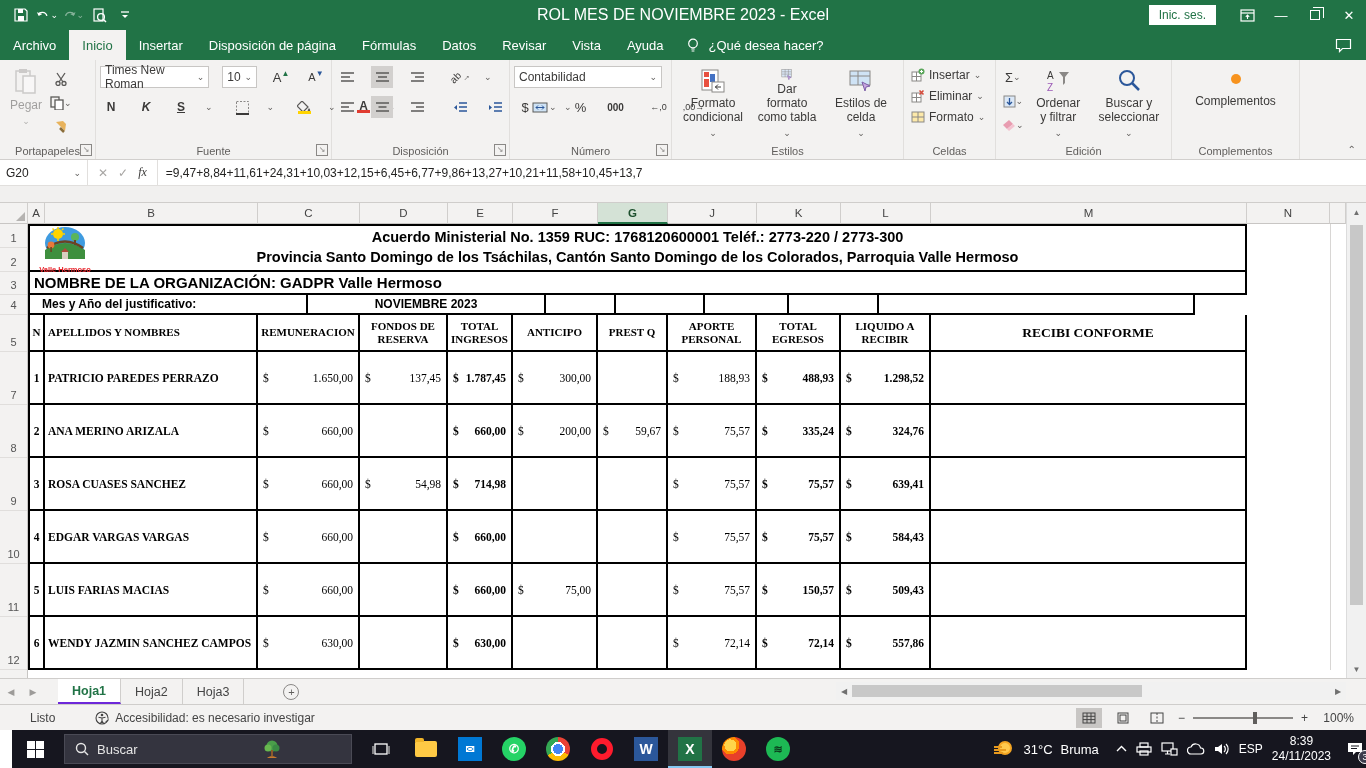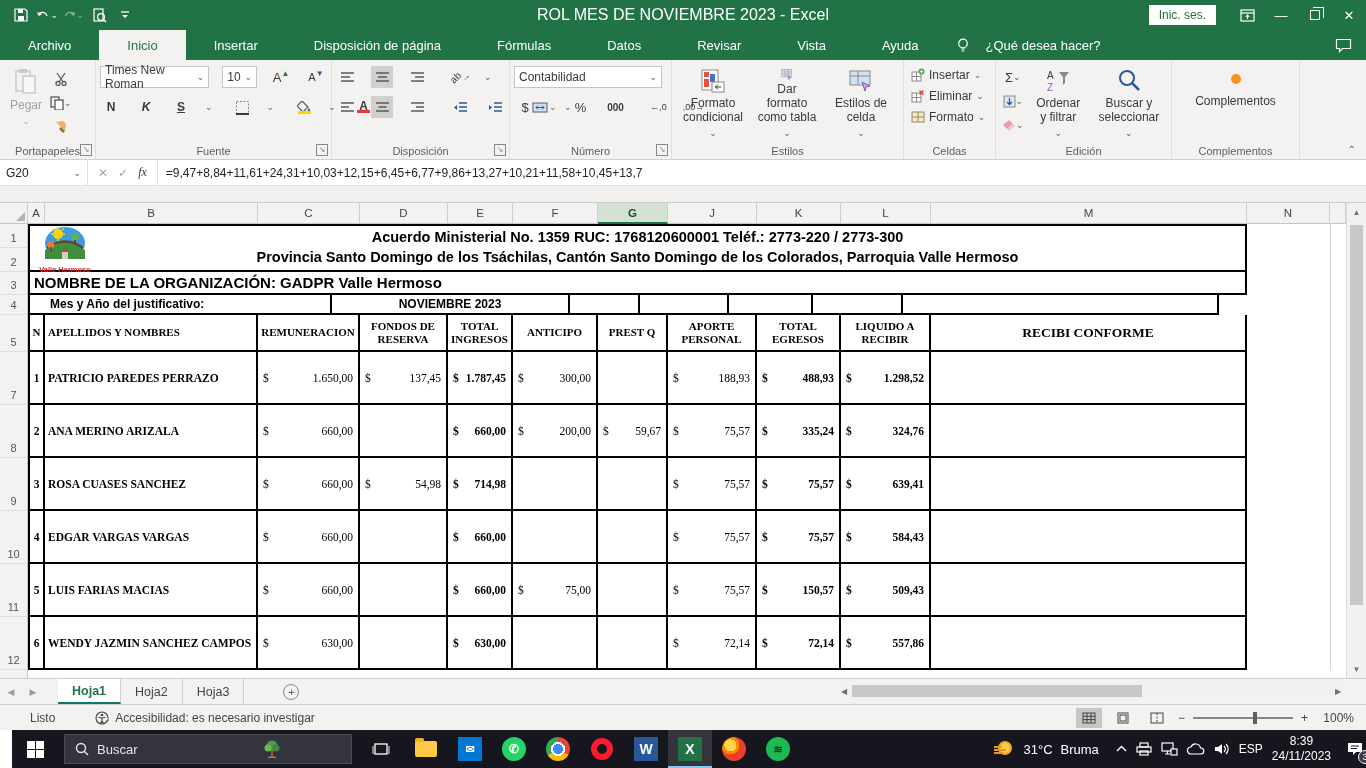--- a/index.html
+++ b/index.html
@@ -14,23 +14,23 @@
   .dim{opacity:.45}
   #wintitle{position:absolute;left:0;right:0;text-align:center;font-size:16px;pointer-events:none}
   .winctl{margin-left:auto;display:flex;align-items:center;height:100%}
   .signin{background:#fff;color:#217346;font-size:12px;padding:3px 10px;margin-right:14px;cursor:pointer}
   .wbtn{width:34px;height:30px;display:flex;align-items:center;justify-content:center;font-size:13px;color:#fff}
   .restore-sq{position:relative;width:10px;height:10px;border:1px solid #fff}
   .restore-sq:before{content:"";position:absolute;left:2px;top:-4px;width:10px;height:10px;border:1px solid #fff;border-left:none;border-bottom:none}
 
   
   #menubar{position:absolute;top:30px;left:0;width:1366px;height:30px;background:#217346;display:flex;align-items:stretch;color:#fff;font-size:13px}
-  .mtab{display:flex;align-items:center;padding:0 28px;cursor:pointer;white-space:nowrap}
+  .mtab{display:flex;align-items:center;padding:0 13px;cursor:pointer;white-space:nowrap}
   .mtab.active{background:#f3f2f1;color:#217346}
-  .tellme{display:flex;align-items:center;gap:17px;padding:0 10px}
+  .tellme{display:flex;align-items:center;gap:10px;padding:0 10px}
   .mb-right{margin-left:auto;display:flex;align-items:center;padding-right:14px}
 
   
   #ribbon{position:absolute;top:60px;left:0;width:1366px;height:100px;background:#f3f2f1;border-bottom:1px solid #d1cfcd;display:flex;font-size:12px;color:#3b3a39}
   .rgroup{position:relative;height:100%;border-right:1px solid #e1dfdd;padding:4px 4px 18px 4px}
   .glabel{position:absolute;bottom:2px;left:0;right:0;text-align:center;font-size:11px;color:#605e5c}
   .launcher{position:absolute;bottom:3px;right:3px;width:12px;height:12px;border:1px solid #8a8886;color:#8a8886;font-size:8px;line-height:9px;text-align:center;cursor:pointer}
   .bigbtn{display:flex;flex-direction:column;align-items:center;justify-content:flex-start;gap:3px;padding:4px 6px;height:78px;cursor:pointer;text-align:center;line-height:1.15}
   .chev{font-size:9px;color:#605e5c}
   .rrow{display:flex;align-items:center;gap:13px;height:26px}
@@ -73,21 +73,21 @@
   .tr{display:flex}
   .cell{border-right:2px solid #000;border-bottom:2px solid #000;background:#fff}
   .tr .cell:first-child{border-left:2px solid #000}
   .tr.first .cell{border-top:2px solid #000}
   .serif{font-family:"Liberation Serif",serif}
   .tr-title{height:48px;position:relative}
   .titlecell{width:1219px;display:flex;flex-direction:column;align-items:center;justify-content:center;font-weight:bold;font-size:14.5px;line-height:1.35;text-align:center}
   .tr-org{height:23px}
   .orgcell{width:1219px;display:flex;align-items:center;font-weight:bold;font-size:15px;padding-left:4px}
   .tr-month{height:20px;font-size:12px;font-weight:bold}
-  .c-ml{width:304px;display:flex;align-items:center;padding-left:20px}
+  .c-ml{width:280px;display:flex;align-items:center;padding-left:12px}
   .c-mv{width:238px;display:flex;align-items:center;justify-content:center}
   .tr-head{height:37px;font-size:11px;font-weight:bold;text-align:center}
   .hc{display:flex;align-items:center;justify-content:center;line-height:1.15;padding:0 2px}
   .hc.left{justify-content:flex-start;text-align:left;padding-left:3px}
   .hc.big{font-size:13.5px}
   .trd{height:53px;font-size:11.5px}
   .trd .cell{display:flex;align-items:center}
   .cN{justify-content:center;font-weight:bold}
   .cname{font-weight:bold;padding-left:3px}
   .money{justify-content:space-between;padding:0 5px}
@@ -99,21 +99,21 @@
   
   #vscroll{position:absolute;left:1346px;top:203px;width:20px;height:475px;background:#f1f1f1;border-left:1px solid #dcdcdc;font-size:8px;color:#707070}
   .varrow{height:18px;display:flex;align-items:center;justify-content:center;cursor:pointer}
   #vthumb{position:absolute;left:3px;right:3px;top:22px;height:380px;background:#c8c8c8;cursor:pointer}
   #vscroll .varrow.bottom{position:absolute;bottom:0;left:0;right:0}
 
   
   #tabsrow{position:absolute;top:678px;left:0;width:1366px;height:26px;background:#f3f2f1;border-top:1px solid #cfcdcb;display:flex;align-items:stretch;font-size:12.5px;color:#444}
   .tabnav{width:22px;display:flex;align-items:center;justify-content:center;color:#9d9b99;font-size:9px;cursor:pointer}
   .sheettab{display:flex;align-items:center;padding:0 14px;border-right:1px solid #d0cecc;cursor:pointer}
-  .sheettab.active{background:#fff;color:#217346;font-weight:bold;border-bottom:2px solid #0f766e}
+  .sheettab.active{background:#fff;color:#217346;font-weight:bold;border-bottom:2px solid #6d28d9}
   .addsheet{width:26px;display:flex;align-items:center;justify-content:center;cursor:pointer}
   .addsheet span{width:16px;height:16px;border:1px solid #8a8886;border-radius:50%;font-size:11px;line-height:14px;text-align:center;color:#605e5c}
   #hscroll{position:absolute;left:836px;top:682px;width:510px;height:18px;background:#f1f1f1;display:flex;align-items:center;font-size:8px;color:#707070}
   .harrow{width:16px;height:18px;display:flex;align-items:center;justify-content:center;cursor:pointer}
   #htrack{position:relative;flex:1;height:100%}
   #hthumb{position:absolute;left:0;top:3px;height:12px;width:290px;background:#c8c8c8;cursor:pointer}
 
   
   #statusbar{position:absolute;top:704px;left:0;width:1366px;height:26px;background:#f3f2f1;border-top:1px solid #cfcdcb;display:flex;align-items:center;font-size:12px;color:#444}
   #statusbar .mode{padding:0 30px}

